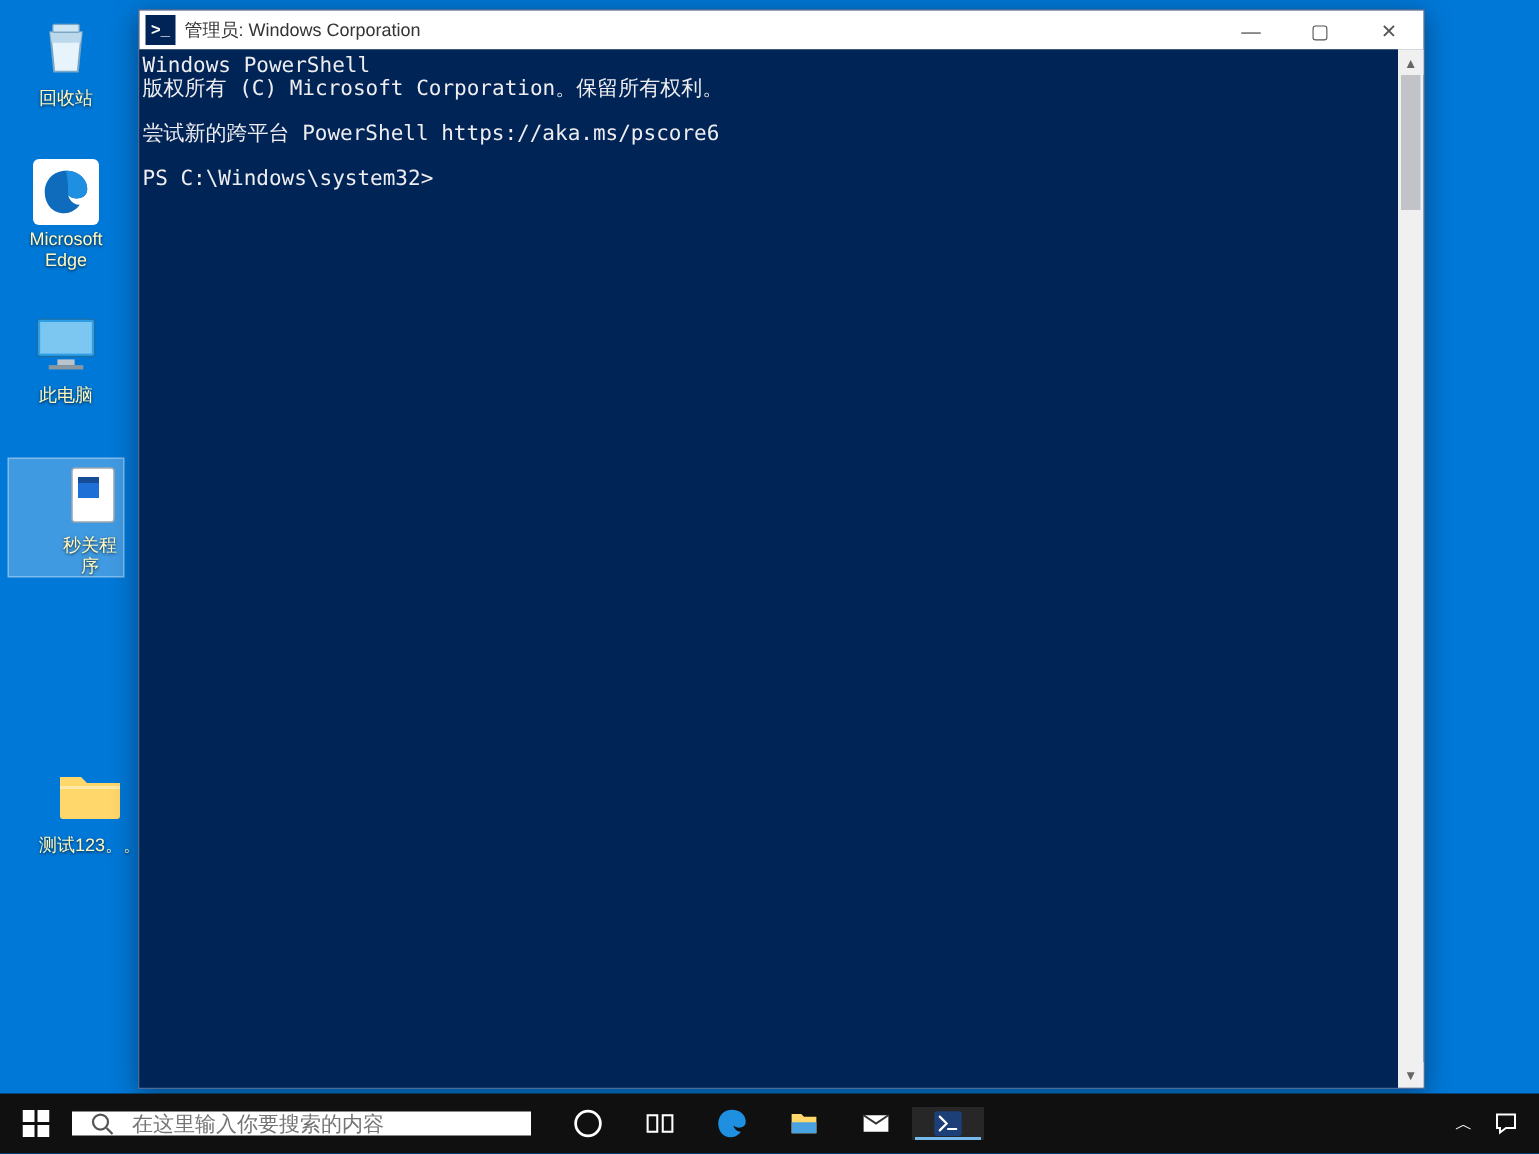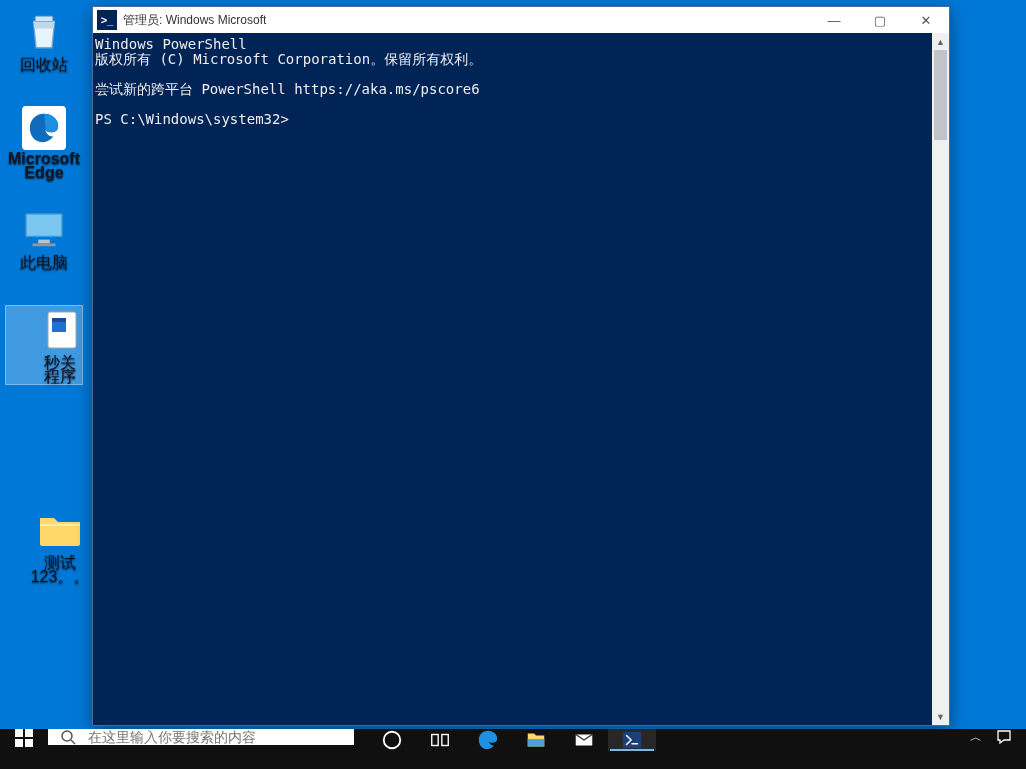--- a/index.html
+++ b/index.html
@@ -1,21 +1,21 @@
 <!DOCTYPE html>
 <html><head>
 <meta charset="utf-8">
 <style>
   * { margin: 0; padding: 0; box-sizing: border-box; }
   html, body { width: 1026px; height: 769px; overflow: hidden; font-family: "Segoe UI", Tahoma, sans-serif; }
   body { background: #0078D7; position: relative; }
 
   
   .desktop { position: absolute; inset: 0; }
-  .dicon { position: absolute; width: 76px; text-align: center; color: #0f172a; font-size: 16px;
+  .dicon { position: absolute; width: 76px; text-align: center; color: #fef9c3; font-size: 12px;
            text-shadow: 0 1px 2px rgba(0,0,0,.8); cursor: default; }
   .dicon .glyph { width: 48px; height: 48px; margin: 0 auto 2px; display:flex; align-items:center; justify-content:center; }
   .dicon.selected { background: rgba(255,255,255,.25); outline:1px solid rgba(255,255,255,.5); }
   .dicon .label { display:block; line-height:14px; }
 
   
   .bin svg { width:42px; height:42px; }
   
   .edge .glyph { background:#fff; border-radius:4px; width:44px; height:44px; }
   .edge svg { width:34px; height:34px; }
@@ -41,21 +41,21 @@
   .term { flex:1; background:#012456; color:#eeedf0; font-family:"NSimSun","SimSun","Consolas",monospace;
           font-size:14px; line-height:15px; padding:4px 2px; white-space:pre; overflow:hidden; }
   .scrollbar { width:17px; background:#f0f0f0; position:relative; }
   .scroll-up, .scroll-down { position:absolute; left:0; right:0; height:17px; background:#f0f0f0;
                              display:flex; align-items:center; justify-content:center; color:#666; font-size:9px; }
   .scroll-up { top:0; } .scroll-down { bottom:0; }
   .thumb { position:absolute; left:2px; right:2px; top:17px; height:90px; background:#c2c3c9; }
 
   
   .taskbar { position:absolute; left:0; right:0; bottom:0; height:40px; background:#101010;
-             display:flex; align-items:flex-start; color:#fff; }
+             display:flex; align-items:center; color:#fff; }
   .start { width:48px; display:flex; align-items:center; justify-content:center; }
   .start svg { width:18px; height:18px; }
   .search { flex:0 0 306px; background:#fff; display:flex; align-items:center; color:#666; }
   .search .sicon { width:40px; display:flex; align-items:center; justify-content:center; }
   .search input { border:0; outline:0; flex:1; height:100%; font-size:14px; color:#333; background:transparent; }
   .tb-spacer-small { width:14px; }
   .tbitem { width:48px; display:flex; align-items:center; justify-content:center; position:relative; }
   .tbitem.active { background:#272727; }
   .tbitem.active::after { content:""; position:absolute; left:2px; right:2px; bottom:0; height:2px; background:#76b9ed; }
   .tbitem svg { width:22px; height:22px; }
@@ -73,21 +73,21 @@
     <div class="glyph">
       <svg viewBox="0 0 48 48">
           <path fill="#e8f4fb" stroke="#7aa7c7" stroke-width="1.5" d="M12 12h24l-3 30H15z"></path>
           <path fill="#bcd9ec" d="M12 12h24l-1 8H13z"></path>
           <rect x="14" y="6" width="20" height="6" rx="1" fill="#cfe6f5" stroke="#7aa7c7"></rect>
         </svg>
     </div>
     <span class="label">回收站</span>
   </div>
 
-  <div class="dicon edge" style="left:6px; top:106px;font-weight:bold;">
+  <div class="dicon edge" style="left:6px; top:106px;">
     <div class="glyph">
       <svg viewBox="0 0 48 48">
           <path fill="#0f6cbd" d="M24 4c12 0 20 8 20 17 0 6-4 9-10 9-5 0-8-3-8-3s2 9 11 9c0 0-5 8-15 8C11 44 4 35 4 24 4 13 12 4 24 4z"></path>
           <path fill="#1e8fe1" d="M24 4c12 0 20 8 20 17 0 6-4 9-10 9-5 0-8-3-8-3 0-7 0-14-2-23z"></path>
         </svg>
     </div>
     <span class="label">Microsoft Edge</span>
   </div>
 
   <div class="dicon pc" style="left:6px; top:206px;text-align:center;">
@@ -121,21 +121,21 @@
           <path fill="#ffe9a8" d="M2 12h40v2H2z"></path>
         </svg>
     </div>
     <span class="label">测试123。。</span>
   </div>
 </div>
 
 <div class="win">
   <div class="titlebar">
     <div class="ticon">&gt;_</div>
-    <div class="ttext">管理员: Windows Microsoft</div>
+    <div class="ttext">管理员: Windows Corporation</div>
     <div class="spacer"></div>
     <div class="tbtn">—</div>
     <div class="tbtn">▢</div>
     <div class="tbtn close">✕</div>
   </div>
   <div class="termwrap">
     <pre class="term" id="term">Windows PowerShell
 版权所有 (C) Microsoft Corporation。保留所有权利。
 
 尝试新的跨平台 PowerShell https://aka.ms/pscore6

